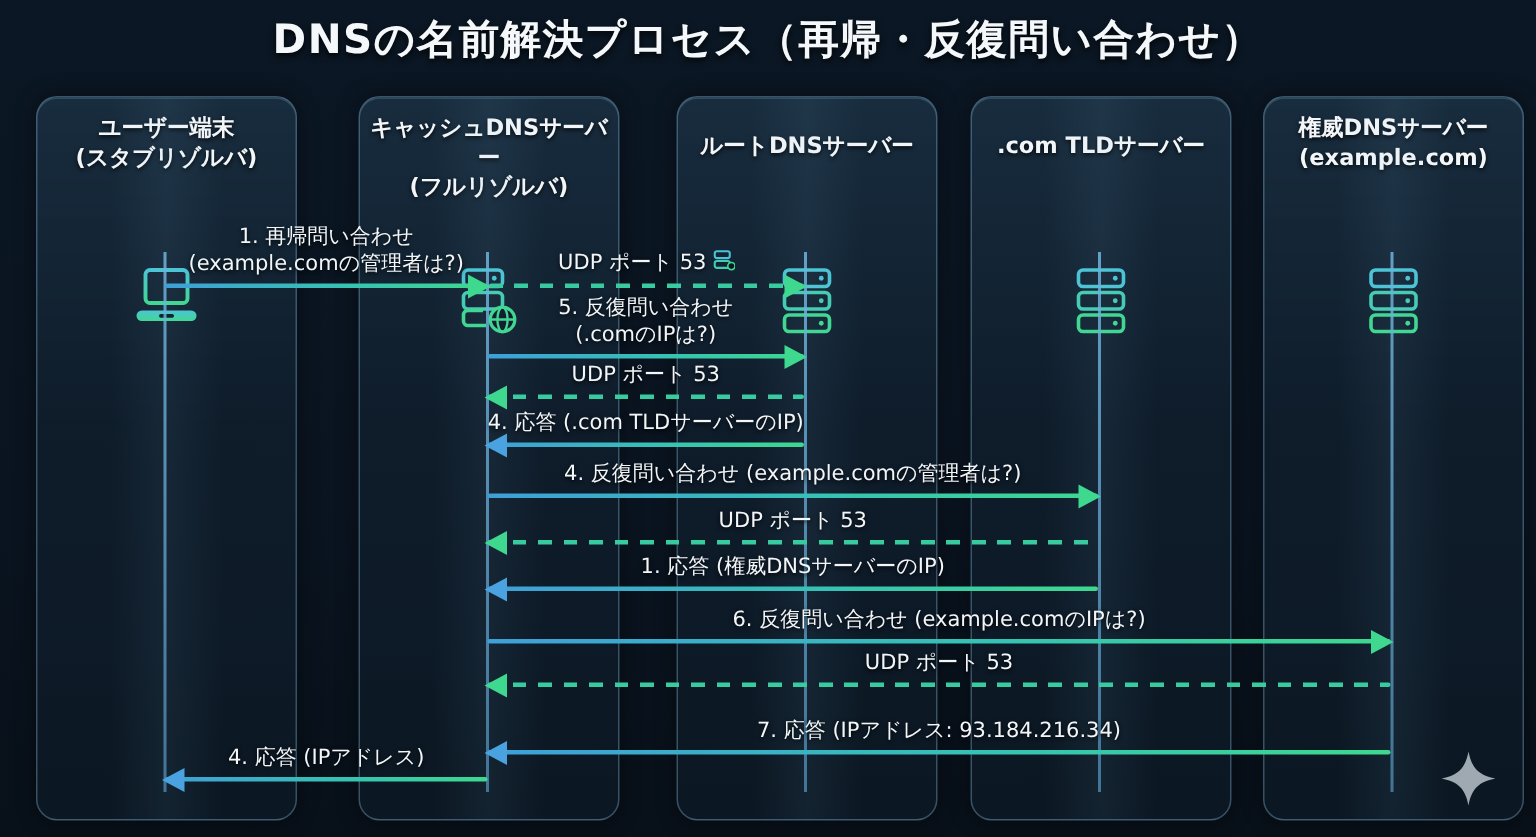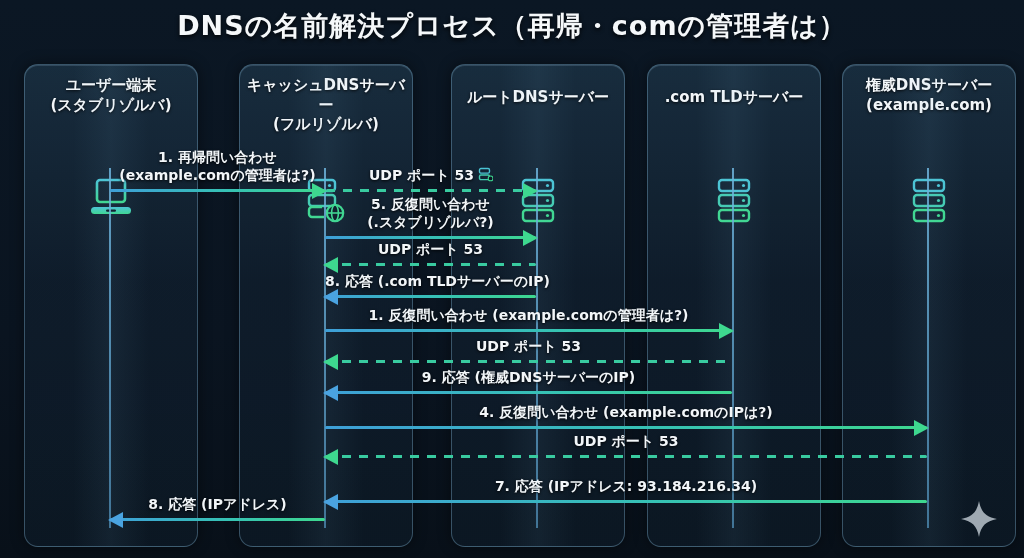--- a/index.html
+++ b/index.html
@@ -51,21 +51,21 @@
   .head-l-green::before{
     content:'';position:absolute;left:-2px;top:50%;transform:translateY(-50%);
     border-right:15px solid #3ed88f;border-top:8px solid transparent;border-bottom:8px solid transparent;
   }
   .head-l-blue::before{
     content:'';position:absolute;left:-2px;top:50%;transform:translateY(-50%);
     border-right:15px solid #4aa3e0;border-top:8px solid transparent;border-bottom:8px solid transparent;
   }
   .msg-label{
     position:absolute;left:0;right:0;bottom:7px;text-align:center;white-space:nowrap;
-    font-size:14px;font-weight:700;color:#f2f6f9;text-shadow:0 1px 3px rgba(0,0,0,.9);
+    font-size:14px;font-weight:400;color:#f2f6f9;text-shadow:0 1px 3px rgba(0,0,0,.9);
   }
   .msg-label.row1{bottom:25px}
   .msg-label .udp-ico{vertical-align:-2px;margin-left:4px}
   
   .m1{left:110px;width:215px;top:189px}
   .m2{left:326px;width:210px;top:189px}
   .m3{left:325px;width:211px;top:236px}
   .m4{left:325px;width:211px;top:263px}
   .m5{left:325px;width:211px;top:295px}
   .m6{left:325px;width:407px;top:329px}
@@ -85,21 +85,21 @@
   <defs>
     <linearGradient id="tg" x1="0" y1="0" x2="0" y2="1">
       <stop offset="0" stop-color="#4ac4d4"></stop>
         <stop offset="1" stop-color="#3ed88f"></stop>
     </linearGradient>
   </defs>
 </svg>
 
 <div class="stage">
 
-  <div class="title">DNSの名前解決プロセス（再帰・comの管理者は）</div>
+  <div class="title">DNSの名前解決プロセス（再帰・反復問い合わせ）</div>
 
   <div class="panel p1">
     <div class="actor-title">
       <span>ユーザー端末</span><br>
       <span>(スタブリゾルバ)</span>
     </div>
     <div class="actor-icon">
       <svg width="46" height="40" viewBox="0 0 46 40" fill="none">
         <rect x="9" y="2" width="28" height="22" rx="3" stroke="url(#tg)" stroke-width="2.6"></rect>
         <rect x="3" y="29" width="40" height="7" rx="3.5" fill="url(#tg)"></rect>
@@ -192,57 +192,57 @@
       <span>UDP ポート 53</span><span class="udp-ico"><svg width="15" height="15" viewBox="0 0 15 15" fill="none">
             <rect x="1.5" y="1.5" width="10" height="4.6" rx="1.4" stroke="#4ac4d4" stroke-width="1.4"></rect>
             <rect x="1.5" y="8" width="10" height="4.6" rx="1.4" stroke="#43ccb2" stroke-width="1.4"></rect>
             <circle cx="12.6" cy="11.4" r="2.4" fill="#0b1826" stroke="#3ed88f" stroke-width="1.1"></circle>
           </svg></span>
     </div>
   </div>
 
   <div class="msg solid head-r-green m3">
     <div class="msg-label row1">5. 反復問い合わせ</div>
-    <div class="msg-label">(.スタブリゾルバ?)</div>
+    <div class="msg-label">(.comのIPは?)</div>
   </div>
 
   <div class="msg dashed head-l-green m4">
     <div class="msg-label">UDP ポート 53</div>
   </div>
 
   <div class="msg solid head-l-blue m5">
-    <div class="msg-label">8. 応答 (.com TLDサーバーのIP)</div>
+    <div class="msg-label">4. 応答 (.com TLDサーバーのIP)</div>
   </div>
 
   <div class="msg solid head-r-green m6">
-    <div class="msg-label">1. 反復問い合わせ (example.comの管理者は?)</div>
+    <div class="msg-label">4. 反復問い合わせ (example.comの管理者は?)</div>
   </div>
 
   <div class="msg dashed head-l-green m7">
     <div class="msg-label">UDP ポート 53</div>
   </div>
 
   <div class="msg solid head-l-blue m8">
-    <div class="msg-label">9. 応答 (権威DNSサーバーのIP)</div>
+    <div class="msg-label">1. 応答 (権威DNSサーバーのIP)</div>
   </div>
 
   <div class="msg solid head-r-green m9">
-    <div class="msg-label">4. 反復問い合わせ (example.comのIPは?)</div>
+    <div class="msg-label">6. 反復問い合わせ (example.comのIPは?)</div>
   </div>
 
   <div class="msg dashed head-l-green m10">
     <div class="msg-label">UDP ポート 53</div>
   </div>
 
   <div class="msg solid head-l-blue m11">
     <div class="msg-label">7. 応答 (IPアドレス: 93.184.216.34)</div>
   </div>
 
   <div class="msg solid head-l-blue m12">
-    <div class="msg-label">8. 応答 (IPアドレス)</div>
+    <div class="msg-label">4. 応答 (IPアドレス)</div>
   </div>
 
   <div class="sparkle">
     <svg width="38" height="38" viewBox="0 0 36 36">
       <path d="M18 1 C20 11.5 24.5 16 35 18 C24.5 20 20 24.5 18 35 C16 24.5 11.5 20 1 18 C11.5 16 16 11.5 18 1 Z" fill="#b9c3cb"></path>
     </svg>
   </div>
 
 </div>
 

